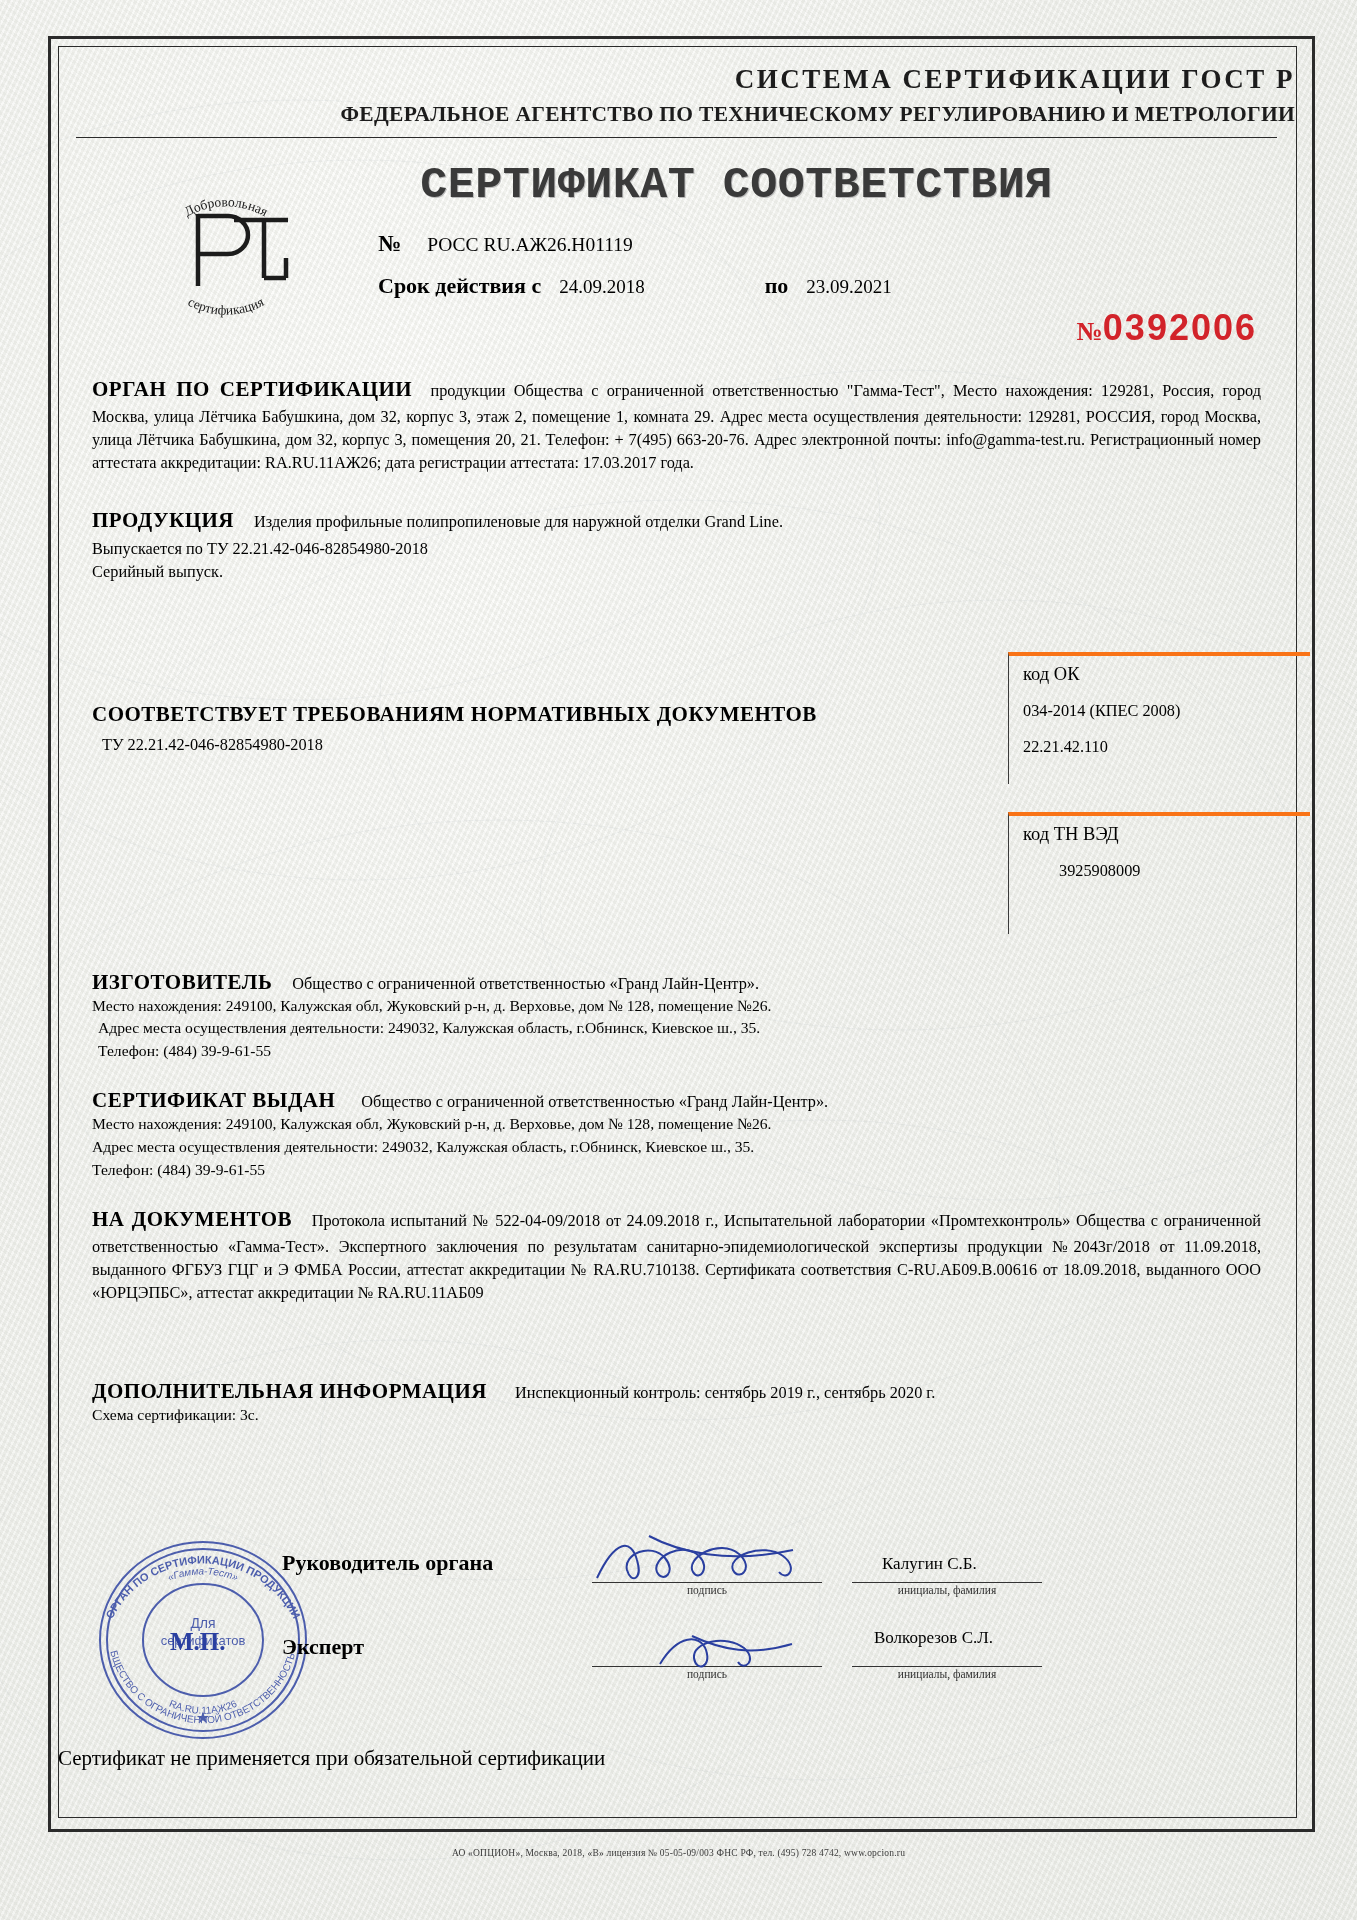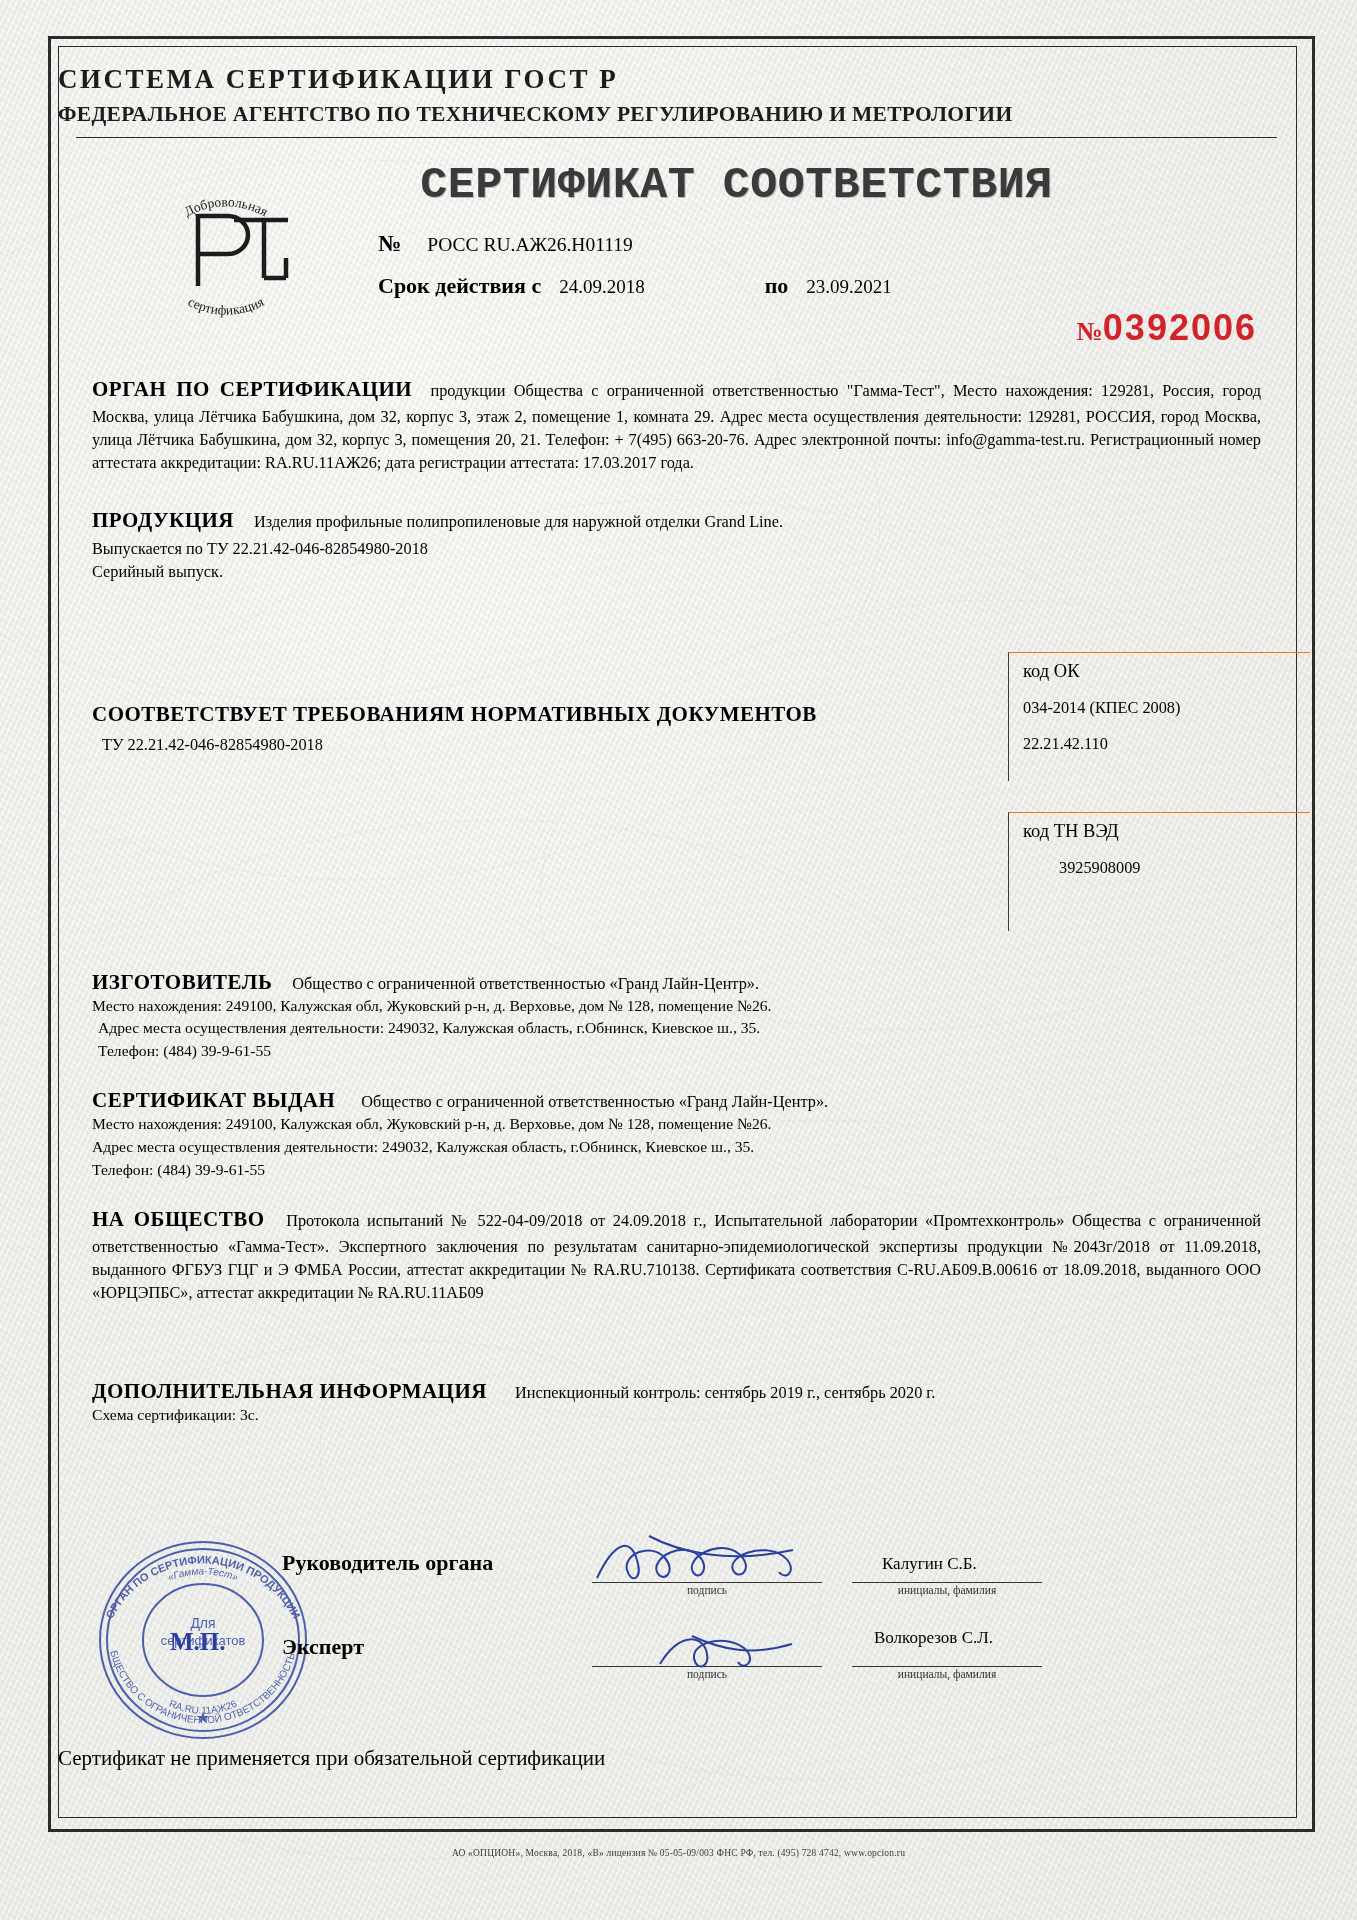--- a/index.html
+++ b/index.html
@@ -46,21 +46,21 @@
     border: 1px solid #2b2b2b;
   }
   .content {
     position: absolute;
     left: 58px; top: 46px;
     width: 1237px; height: 1770px;
   }
 
   
   .hdr {
-    text-align: left;
+    text-align: right;
     padding-top: 18px;
   }
   .hdr .l1 {
     font-size: 27px;
     letter-spacing: 2.5px;
     font-weight: bold;
     color: #1c1c1c;
   }
   .hdr .l2 {
     font-size: 21.5px;
@@ -151,21 +151,21 @@
     font-size: 16.3px;
   }
 
   .org-block { margin-top: 26px; }
   .prod-block { margin-top: 34px; }
   .conf-block { margin-top: 36px; }
 
   .codebox {
     position: absolute;
     border-left: 1px solid #3a3a3a;
-    border-top: 1px solid #f97316;
+    border-top: 4px solid #f97316;
     padding: 8px 0 0 14px;
   }
   .codebox .ttl { font-size: 18.5px; }
   .codebox .v { font-size: 16.3px; margin-top: 16px; }
   .small-line { font-size: 15.6px; line-height: 1.45; }
 
   .basis-block { margin-top: 24px; }
   .addinfo-block { margin-top: 74px; }
 
   
@@ -339,21 +339,21 @@
         <span class="sect-title">СЕРТИФИКАТ ВЫДАН</span>
         <span class="inline-txt" style="margin-left:22px">Общество с ограниченной ответственностью «Гранд Лайн-Центр».</span>
       </div>
       <div class="small-line">Место нахождения: 249100, Калужская обл, Жуковский р-н, д. Верховье, дом № 128, помещение №26.</div>
       <div class="small-line">Адрес места осуществления деятельности: 249032, Калужская область, г.Обнинск, Киевское ш., 35.</div>
       <div class="small-line">Телефон: (484) 39-9-61-55</div>
     </div>
 
     <div class="sect basis-block">
       <div class="body-txt">
-        <span class="sect-title">НА ОБЩЕСТВО</span>
+        <span class="sect-title">НА ДОКУМЕНТОВ</span>
         <span class="inline-txt" style="margin-left:14px">Протокола испытаний № 522-04-09/2018 от 24.09.2018 г., Испытательной лаборатории «Промтехконтроль» Общества с ограниченной ответственностью «Гамма-Тест». Экспертного заключения по результатам санитарно-эпидемиологической экспертизы продукции №2043г/2018 от 11.09.2018, выданного ФГБУЗ ГЦГ и Э ФМБА России, аттестат аккредитации № RA.RU.710138. Сертификата соответствия С-RU.АБ09.В.00616 от 18.09.2018, выданного ООО «ЮРЦЭПБС», аттестат аккредитации № RA.RU.11АБ09</span>
       </div>
     </div>
 
     <div class="sect addinfo-block">
       <div>
         <span class="sect-title">ДОПОЛНИТЕЛЬНАЯ ИНФОРМАЦИЯ</span>
         <span class="inline-txt" style="margin-left:24px">Инспекционный контроль: сентябрь 2019 г., сентябрь 2020 г.</span>
       </div>
       <div class="small-line">Схема сертификации: 3с.</div>

